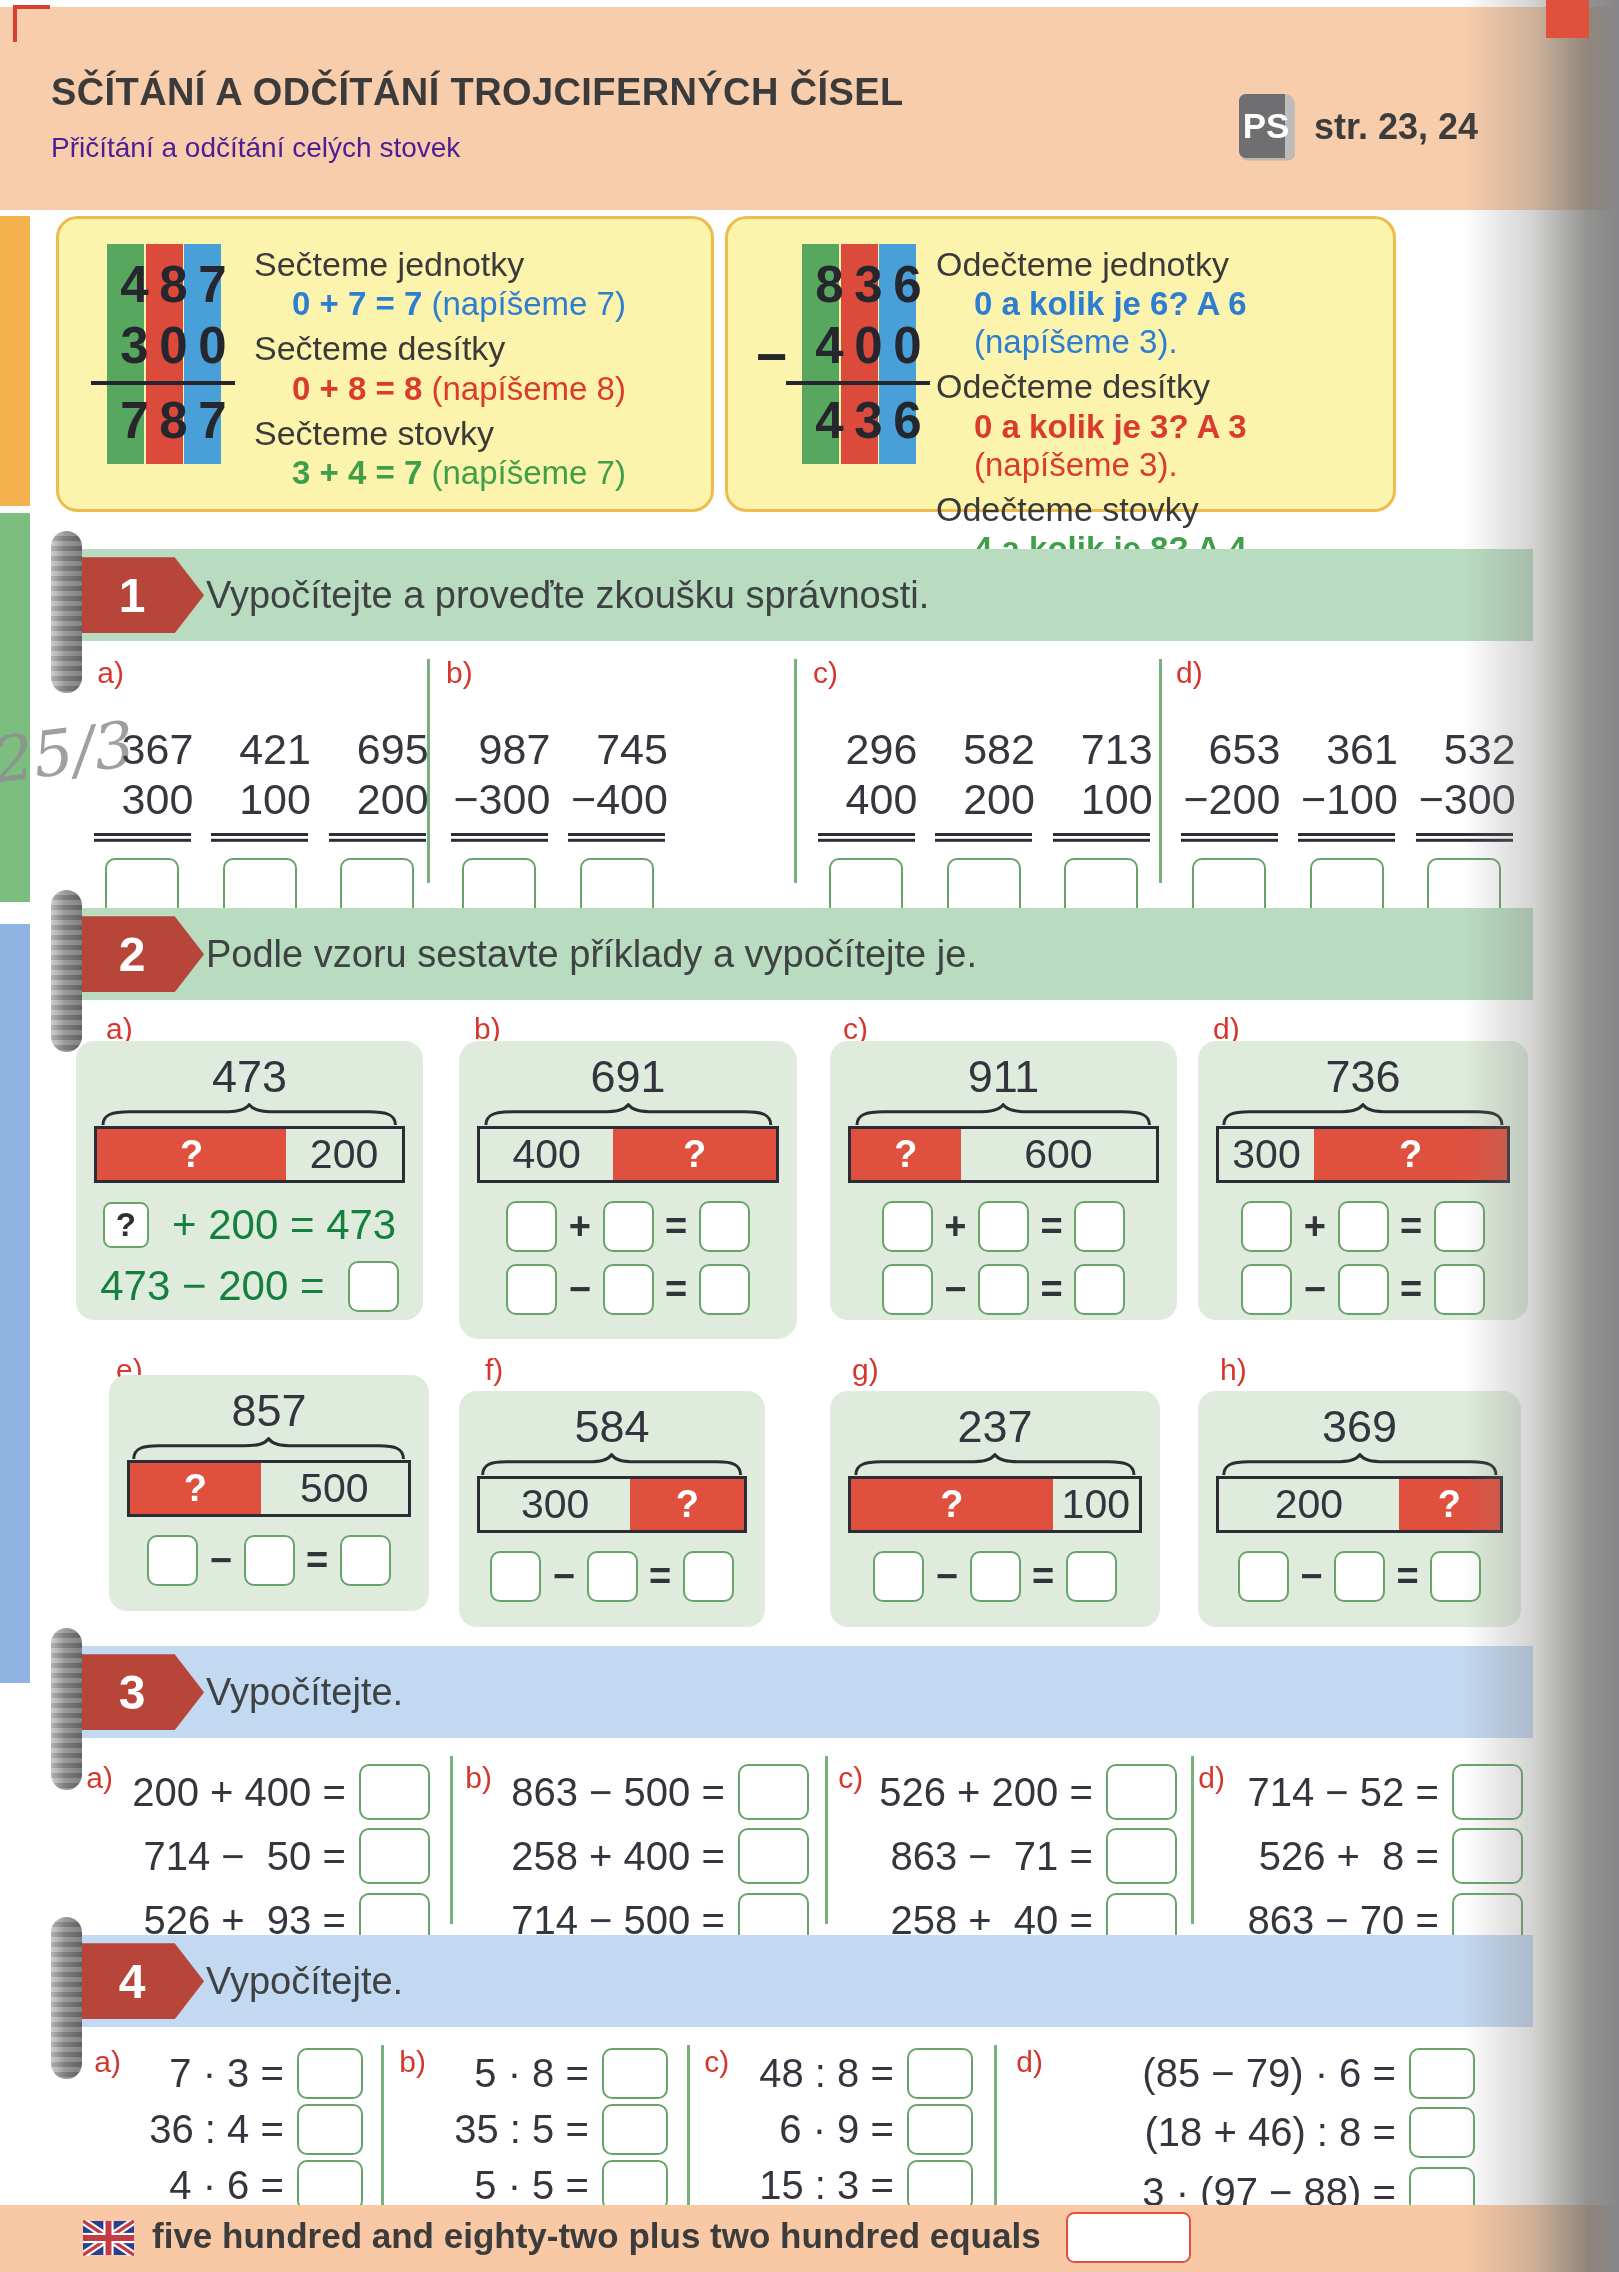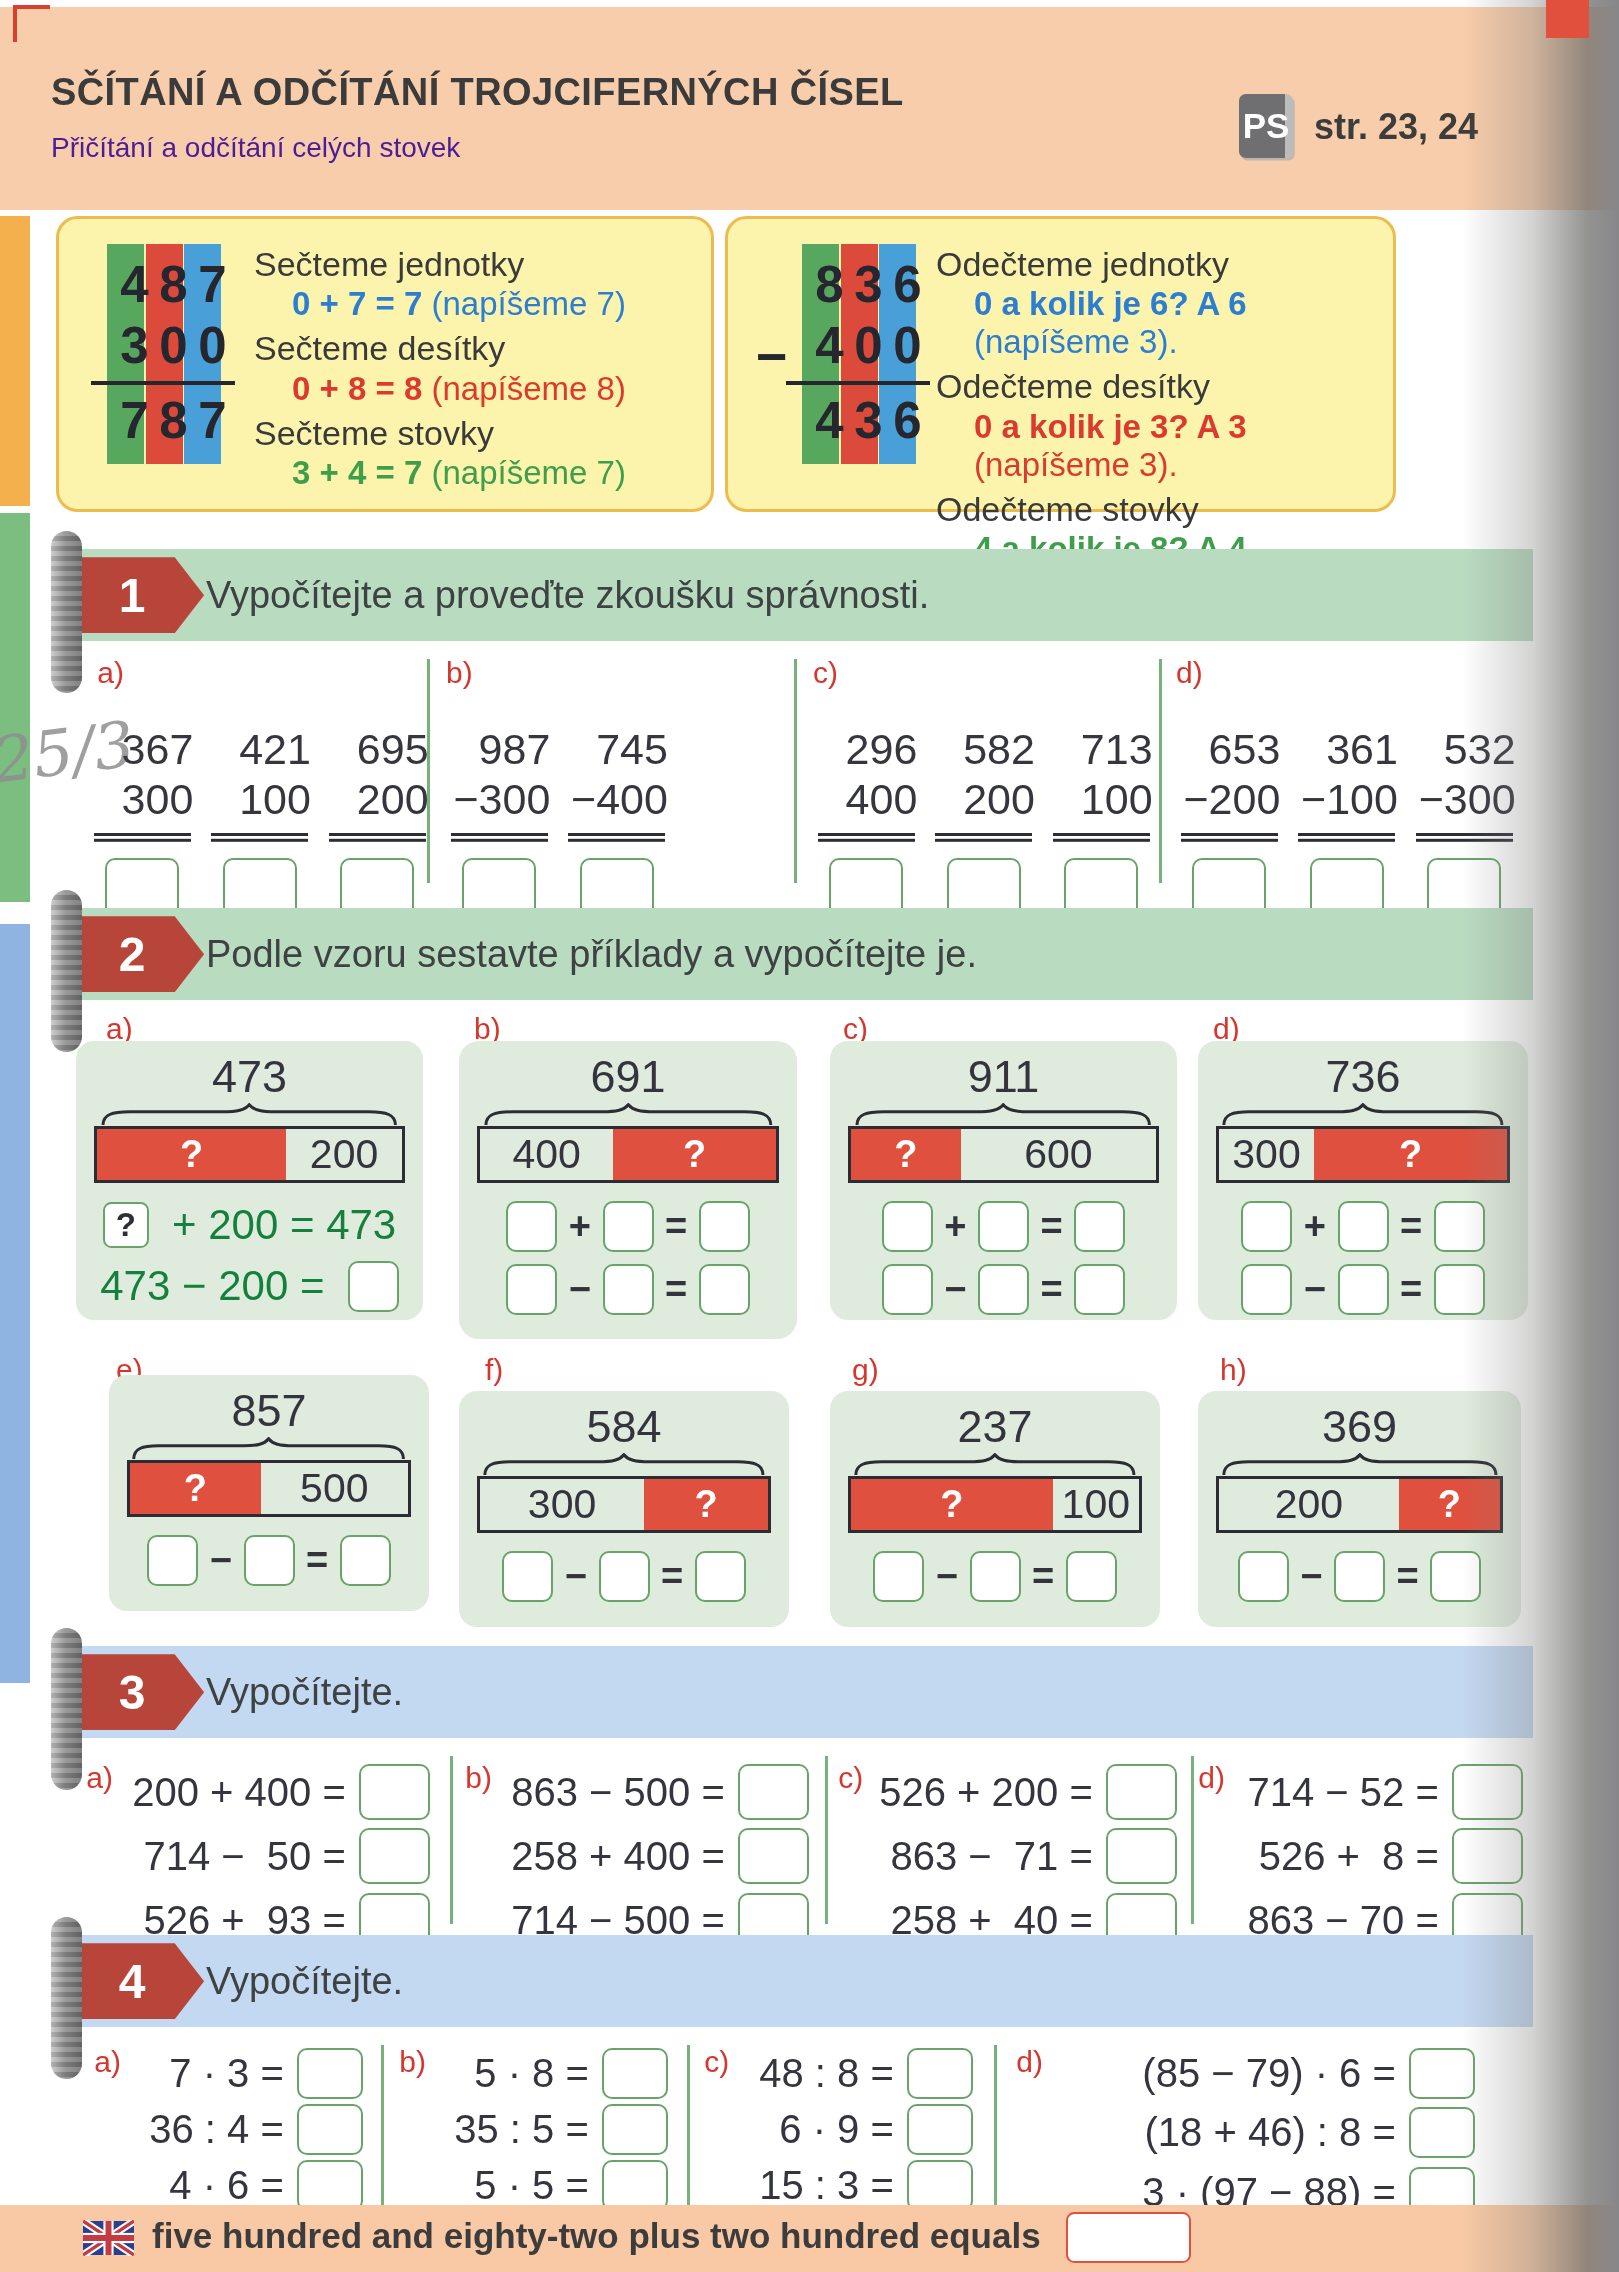--- a/index.html
+++ b/index.html
@@ -418,21 +418,21 @@
       <div class="eqrow">
         <span class="sbox"></span>
           <span class="sign">−</span>
         <span class="sbox"></span>
           <span class="sign">=</span>
         <span class="sbox"></span>
       </div>
     </div>
   </div>
 
-  <div class="card" style="left:459px;top:1391px;width:330px;height:236px;">
+  <div class="card" style="left:459px;top:1391px;width:306px;height:236px;">
     <div class="ctotal">584</div>
     <svg class="brace" viewBox="0 0 200 26" preserveAspectRatio="none">
       <path d="M2 25 C2 13 8 10 20 10 L82 10 C92 10 97 8 100 2 C103 8 108 10 118 10 L180 10 C192 10 198 13 198 25" fill="none" stroke="#2c2c34" stroke-width="3" vector-effect="non-scaling-stroke"></path>
     </svg>
     <div class="bar">
       <div class="seg light" style="flex: 0 0 auto; width: 57%;">
           <span>300</span>
         </div>
       <div class="seg red" style="flex:1;">
           <span>?</span>

